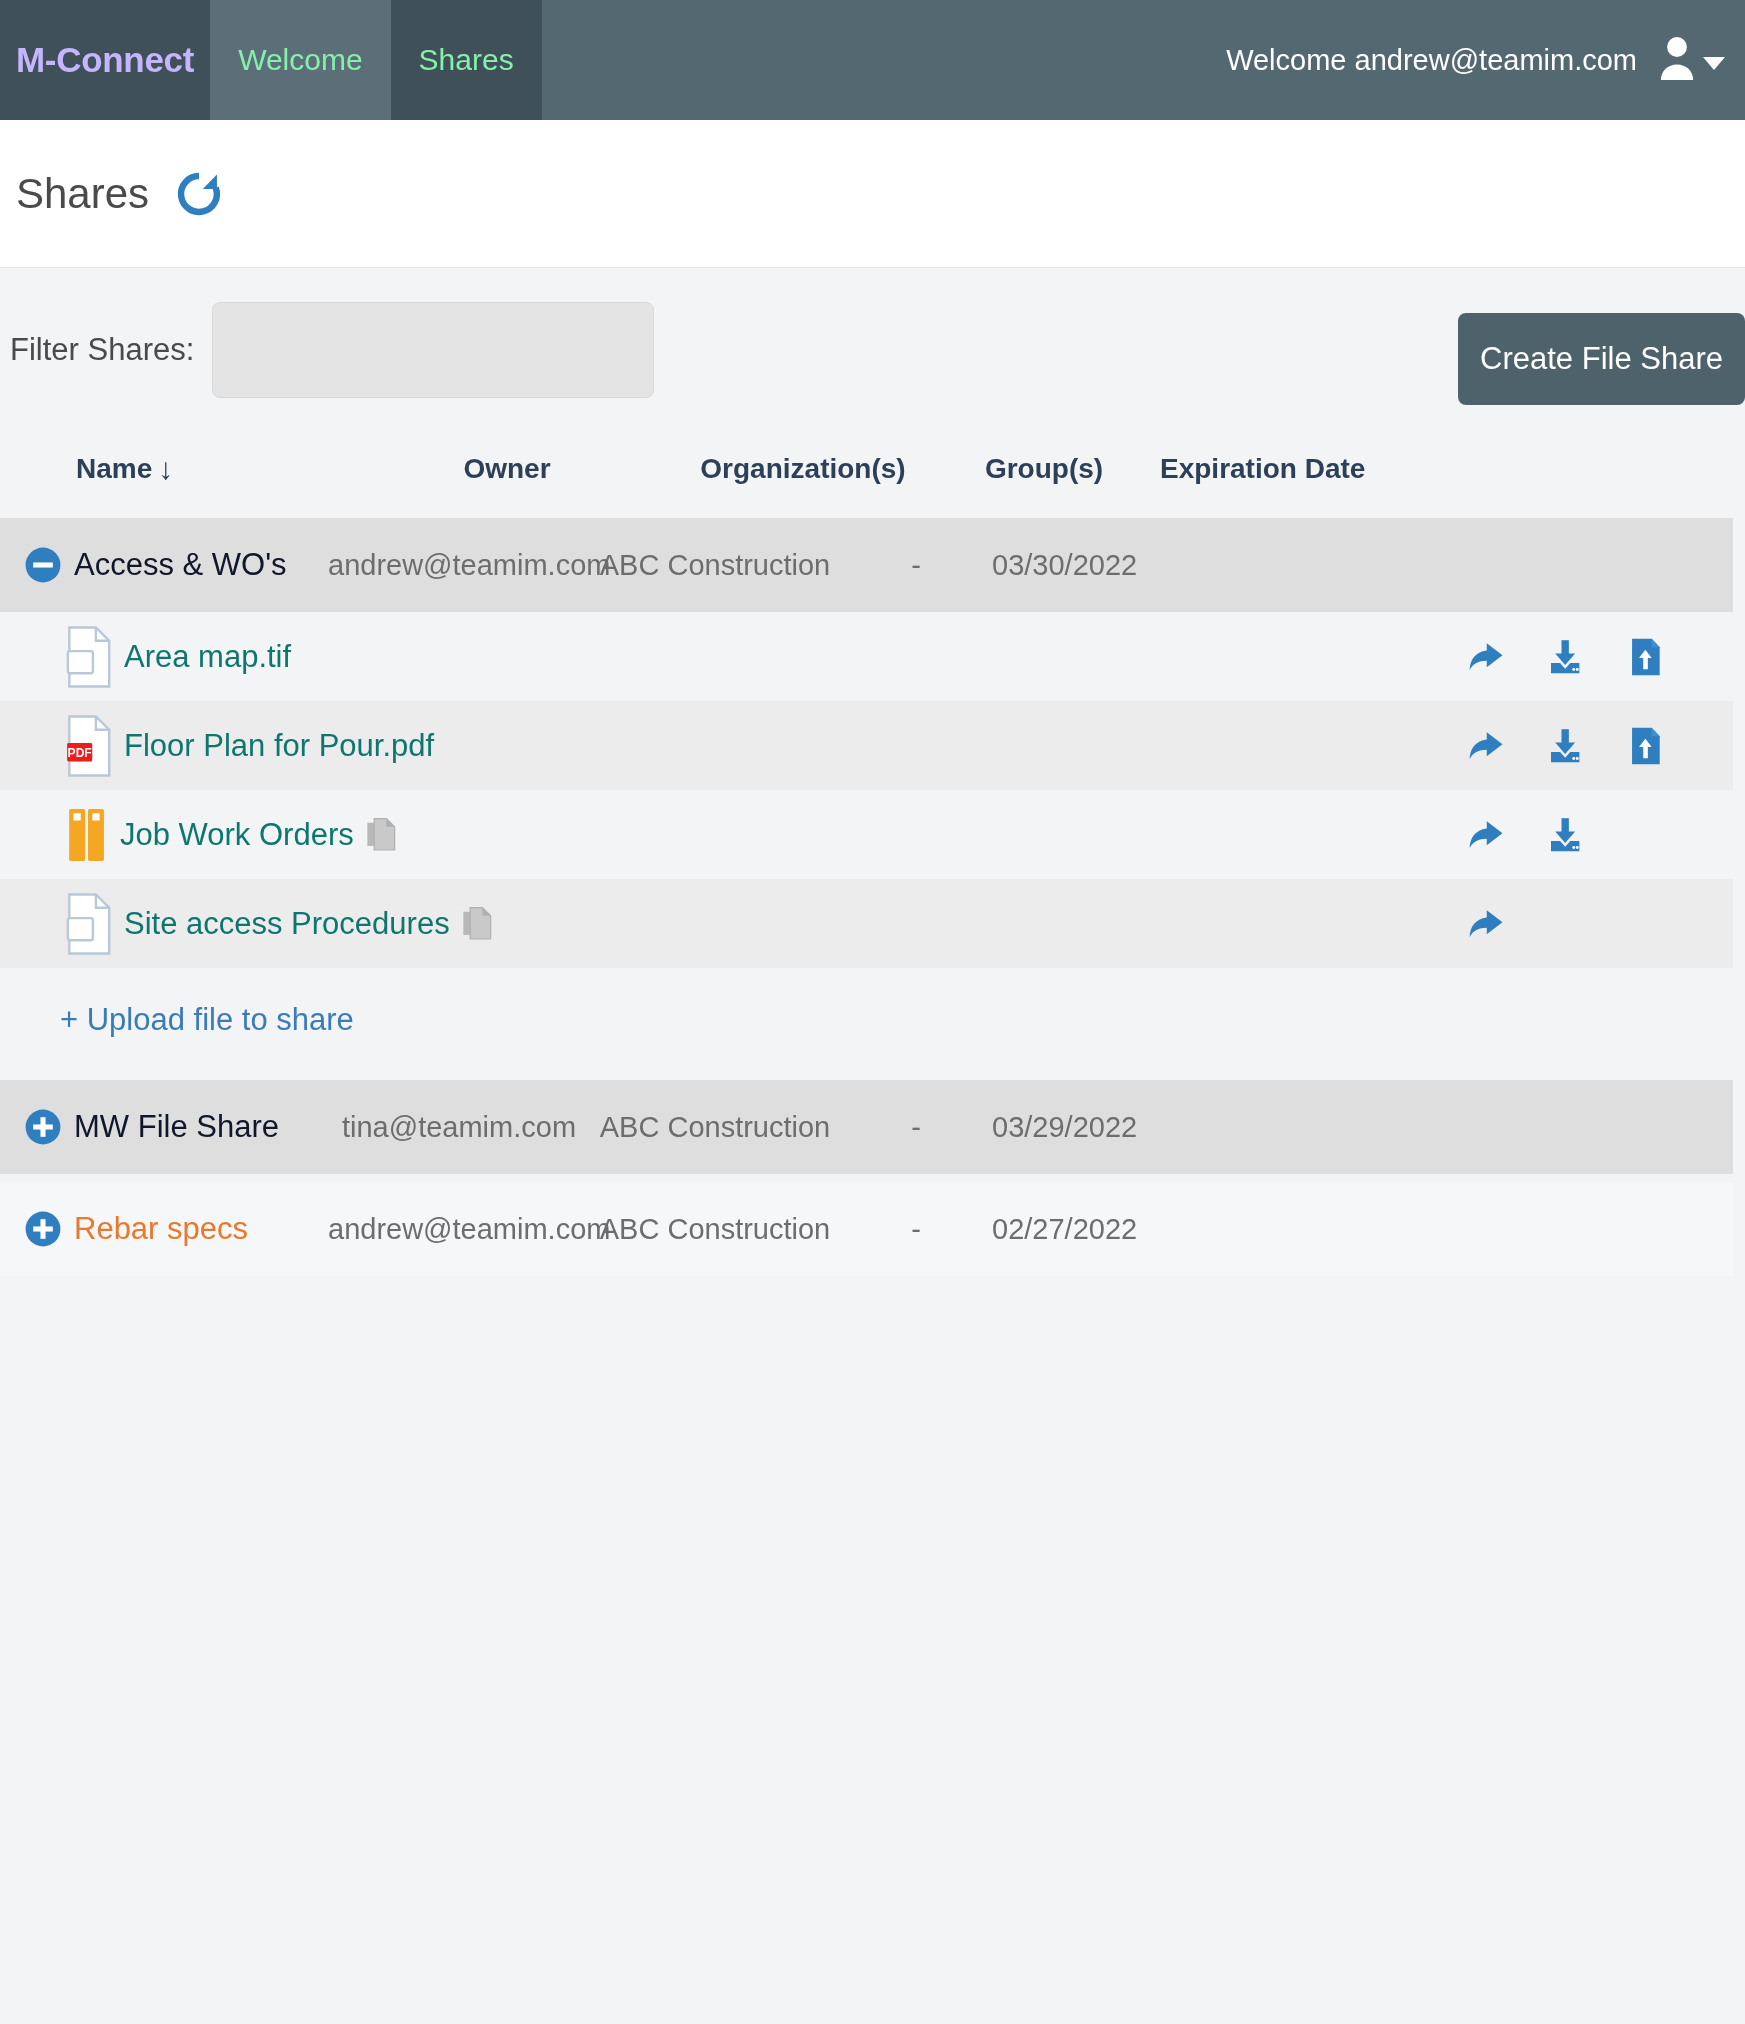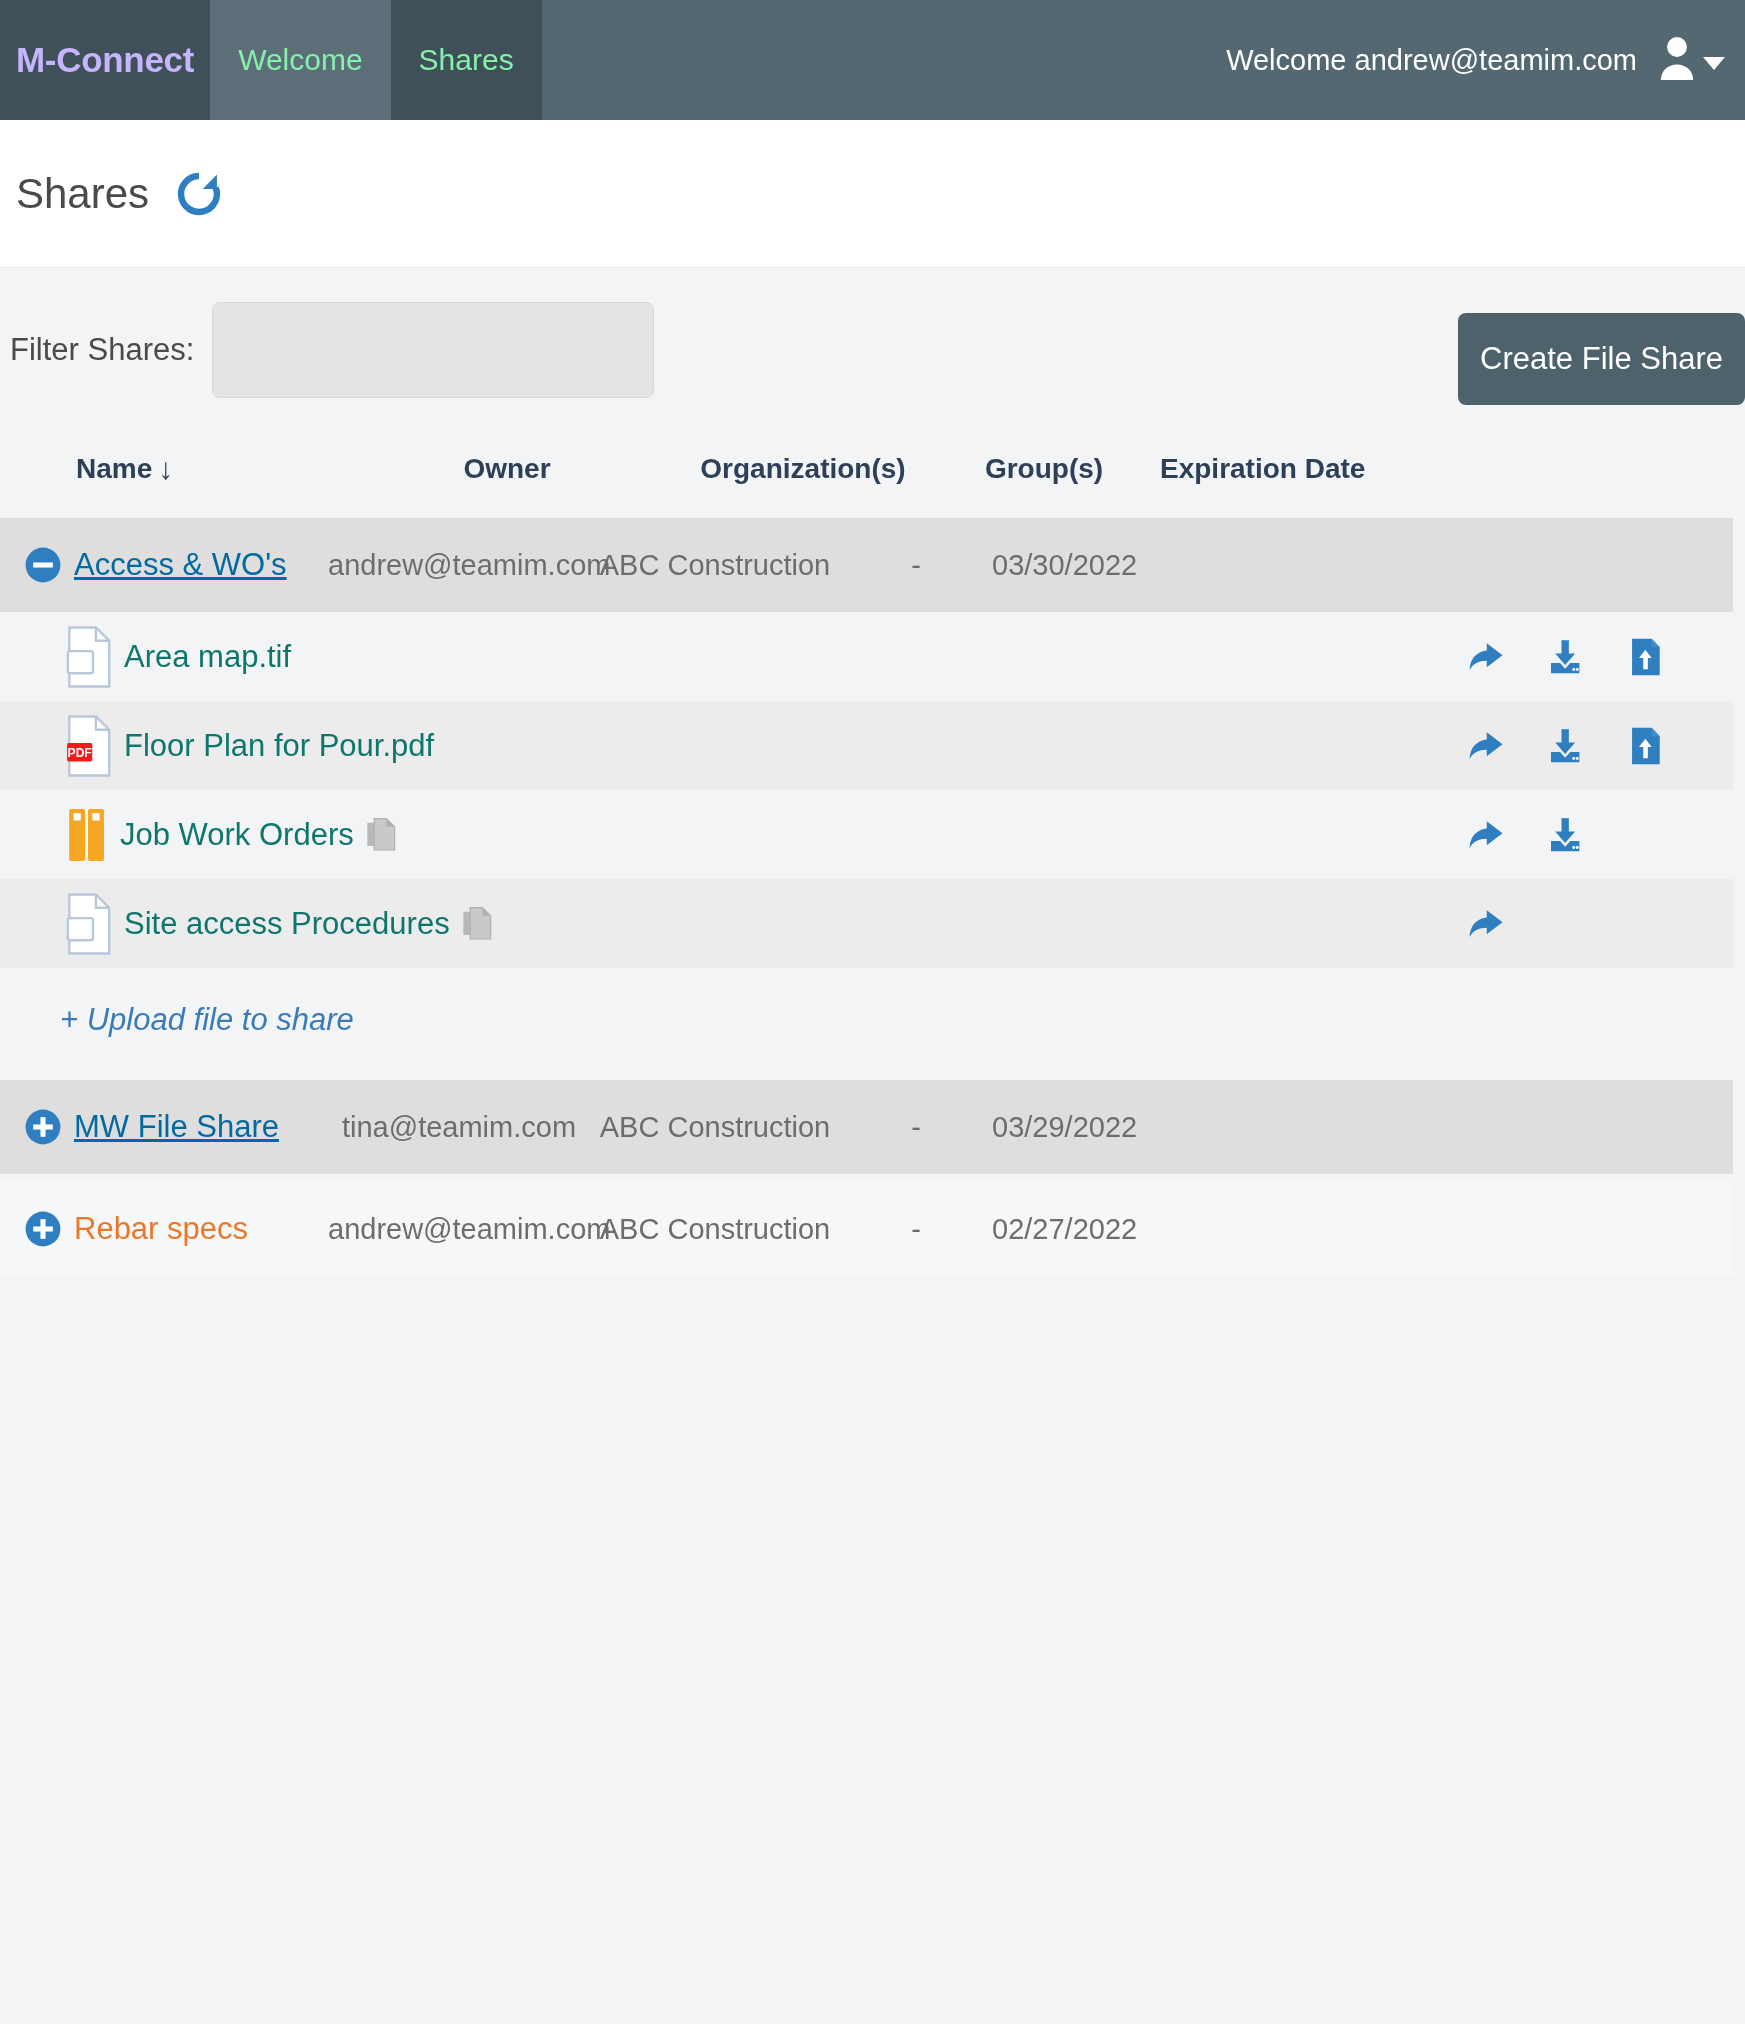--- a/index.html
+++ b/index.html
@@ -176,21 +176,21 @@
     cursor: pointer;
     margin-right: 12px;
   }
 
   .cell {
     font-size: 29px;
     color: #6d6d6d;
     white-space: nowrap;
   }
   .cell.name { width: 254px; font-size: 31px; }
-  .cell.name .lnk-blue   { color: #0369a1; cursor: pointer; text-decoration: underline; }
+  .cell.name .lnk-blue   { color: #0f172a; cursor: pointer; }
   .cell.name .lnk-orange { color: #e8782c; cursor: pointer; }
   .cell.owner { width: 262px; text-align: center; }
   .cell.org   { width: 250px; text-align: center; }
   .cell.group { width: 152px; text-align: center; }
   .cell.exp   { width: 230px; text-align: left; }
 
   
   .file-row {
     display: flex;
     align-items: center;
@@ -225,21 +225,20 @@
     align-items: center;
     padding-left: 60px;
     background: #f2f4f6;
     margin-right: 6px;
   }
   .upload-link {
     font-size: 31px;
     color: #3b7cb8;
     cursor: pointer;
     white-space: nowrap;
-    font-style: italic;
   }
   .gap-strip { height: 8px; background: #f2f4f6; }
 </style>
 </head>
 <body>
 
 <div class="navbar">
   <div class="nav-brand">M-Connect</div>
   <div class="nav-tab inactive">Welcome</div>
   <div class="nav-tab active">Shares</div>

